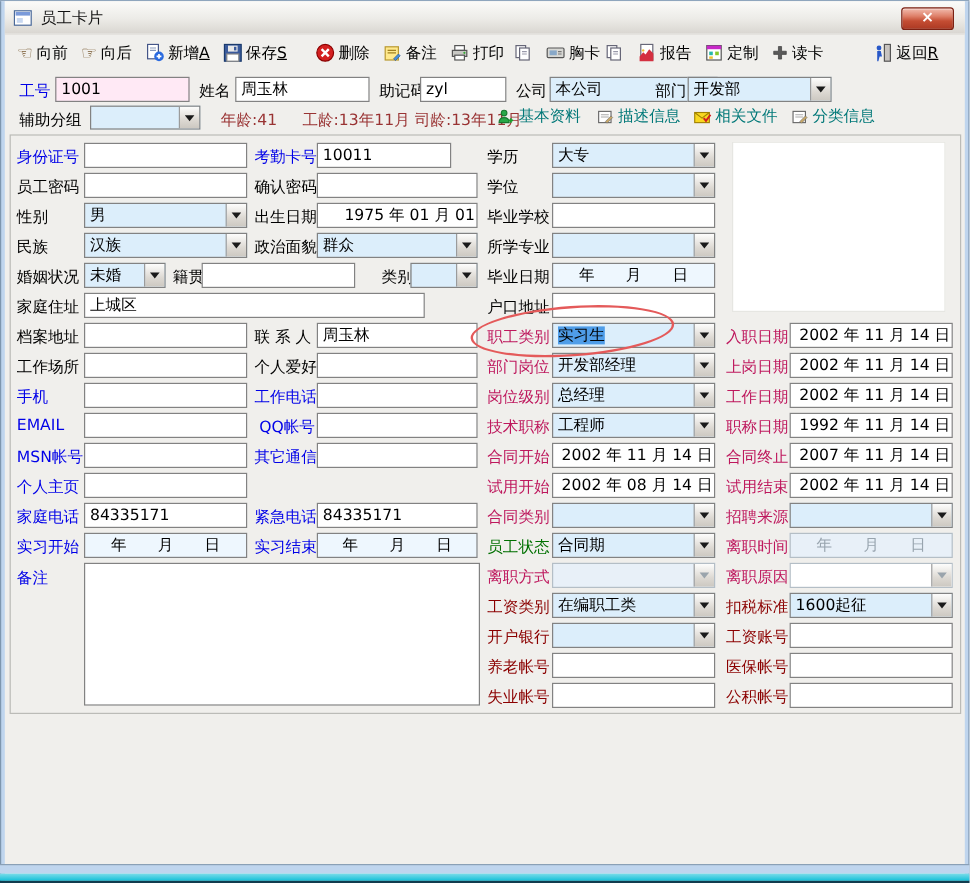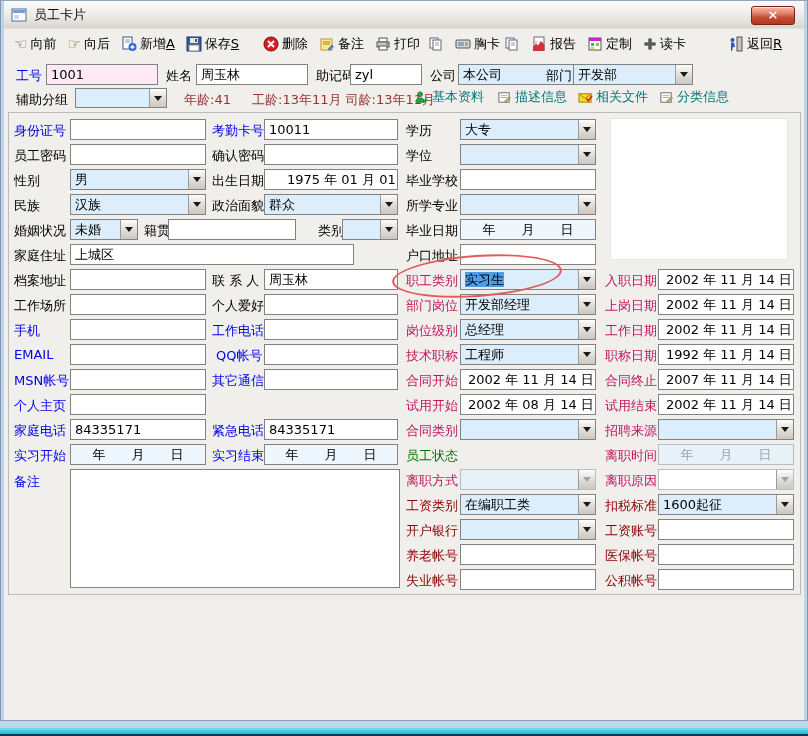--- a/index.html
+++ b/index.html
@@ -237,21 +237,21 @@
     </svg>
     <span>分类信息</span>
   </div>
 
   <div id="panel"></div>
   <div class="photo"></div>
 
   <span class="lbl blu" style="left:14px;top:121px">身份证号</span>
   <div class="fld" style="left:70px;top:118px;width:136px"></div>
   <span class="lbl blu" style="left:212px;top:121px">考勤卡号</span>
-  <div class="fld" style="left:264px;top:118px;width:134px">10011</div>
+  <div class="fld" style="left:264px;top:118px;width:112px">10011</div>
 
   <span class="lbl" style="left:14px;top:146px">员工密码</span>
   <div class="fld" style="left:70px;top:143px;width:136px"></div>
   <span class="lbl" style="left:212px;top:146px">确认密码</span>
   <div class="fld" style="left:264px;top:143px;width:134px"></div>
 
   <span class="lbl" style="left:14px;top:171px">性别</span>
   <div class="fld combo" style="left:70px;top:168px;width:136px">
     <span>男</span>
     <span class="cbtn">
@@ -429,20 +429,26 @@
   </div>
   <span class="lbl nvy" style="left:605px;top:421px">招聘来源</span>
   <div class="fld combo" style="left:658px;top:418px;width:136px">
     <span></span>
     <span class="cbtn">
         <i class="arr"></i>
       </span>
   </div>
 
   <span class="lbl grn" style="left:406px;top:446px">员工状态</span>
+  <div class="fld combo" style="left:460px;top:443px;width:136px">
+    <span>合同期</span>
+    <span class="cbtn">
+        <i class="arr"></i>
+      </span>
+  </div>
   <span class="lbl nvy" style="left:605px;top:446px">离职时间</span>
   <div class="fld date ctr dis" style="left:658px;top:443px;width:136px">年　　月　　日</div>
 
   <span class="lbl nvy" style="left:406px;top:471px">离职方式</span>
   <div class="fld combo dis" style="left:460px;top:468px;width:136px">
     <span></span>
     <span class="cbtn">
         <i class="arr"></i>
       </span>
   </div>

